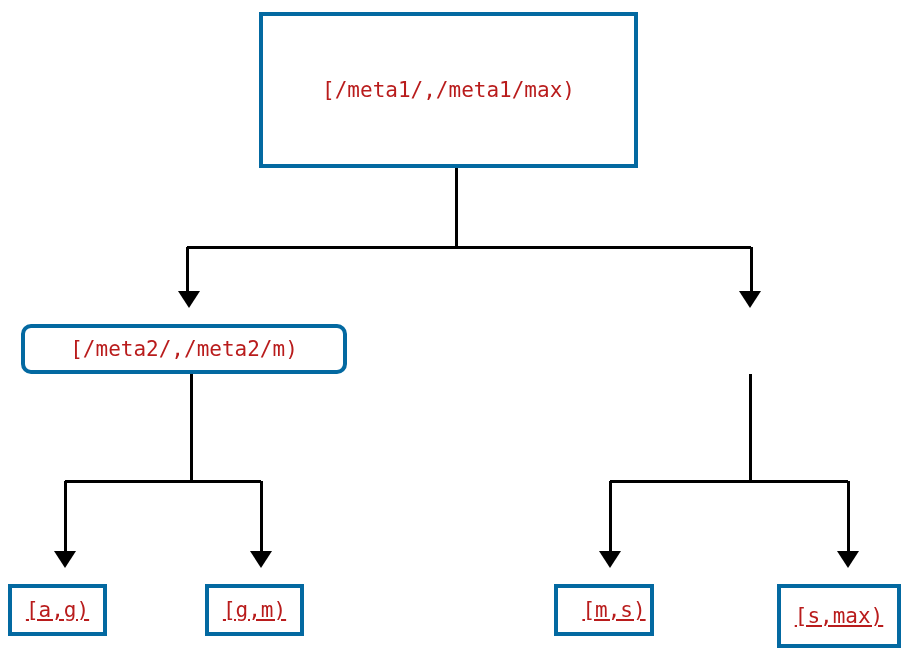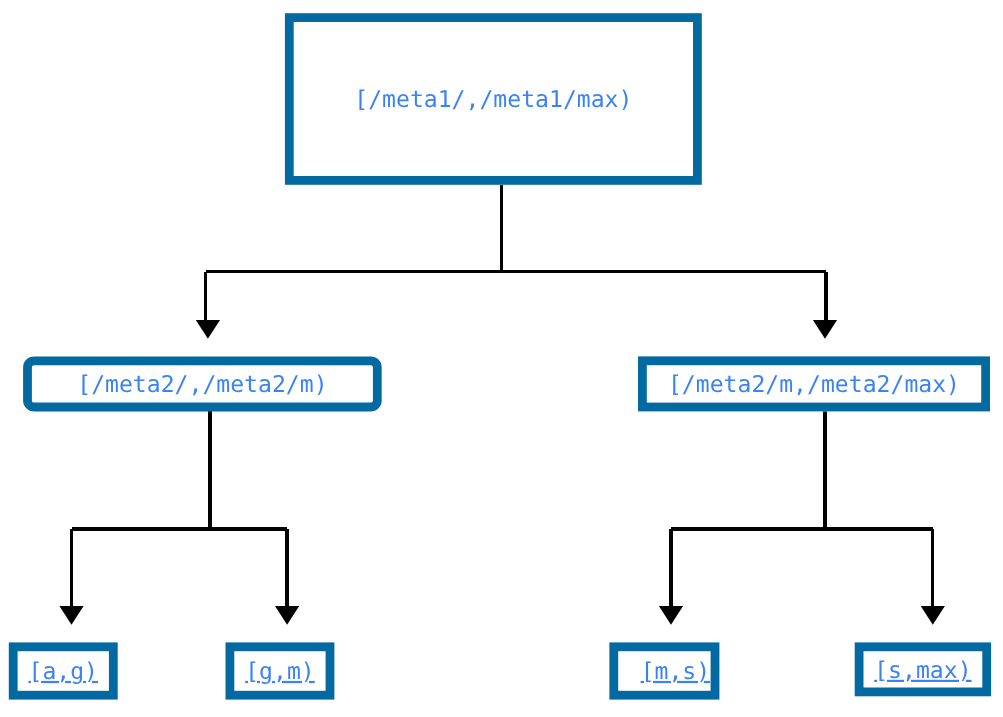--- a/index.html
+++ b/index.html
@@ -11,26 +11,26 @@
     position: relative;
     width: 912px;
     height: 652px;
     background: #ffffff;
     overflow: hidden;
     font-family: "DejaVu Sans Mono", "Liberation Mono", monospace;
   }
   .node {
     position: absolute;
     box-sizing: border-box;
-    border: 8px solid #0369a1;
+    border: 4px solid #0369a1;
     background: #ffffff;
     display: flex;
     align-items: center;
     justify-content: center;
-    color: #3b82f6;
+    color: #b91c1c;
     font-family: "DejaVu Sans Mono", "Liberation Mono", monospace;
     white-space: pre;
     letter-spacing: 0px;
   }
   .node-root  { font-size: 21px; }
   .node-mid   { font-size: 21px; }
   .node-leaf  { font-size: 21px; text-decoration: underline; }
 
   .edge-layer {
     position: absolute;
@@ -75,23 +75,22 @@
       <polygon points="250,551 272,551 261,568"></polygon>
       <polygon points="599,551 621,551 610,568"></polygon>
       <polygon points="837,551 859,551 848,568"></polygon>
     </g>
   </svg>
 
   <div class="node node-root" style="left:259px; top:12px; width:379px; height:156px;">[/meta1/,/meta1/max)</div>
 
   <div class="node node-mid" style="left:21px; top:324px; width:326px; height:50px;border-radius:10px;">[/meta2/,/meta2/m)</div>
 
-  <div class="node node-mid" style="left:580px; top:324px; width:320px; height:50px;">[/meta2/m,/meta2/max)</div>
 
   <div class="node node-leaf" style="left:8px; top:584px; width:99px; height:52px;">[a,g)</div>
 
   <div class="node node-leaf" style="left:205px; top:584px; width:99px; height:52px;">[g,m)</div>
 
   <div class="node node-leaf" style="left:554px; top:584px; width:100px; height:52px;padding-left:20px;">[m,s)</div>
 
-  <div class="node node-leaf" style="left:777px; top:584px; width:124px; height:49px;">[s,max)</div>
+  <div class="node node-leaf" style="left:777px; top:584px; width:124px; height:64px;">[s,max)</div>
 
 </div>
 
 </body></html>

